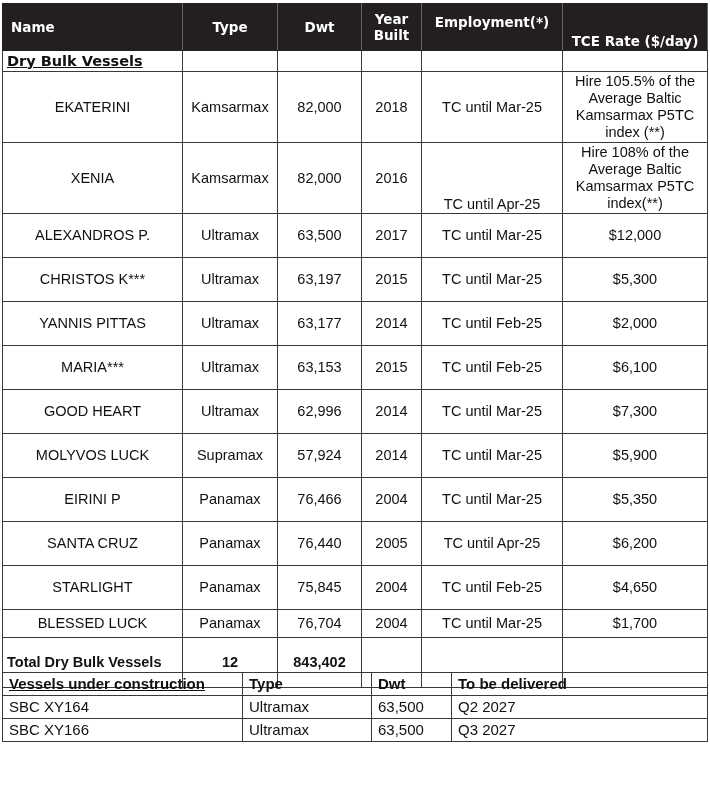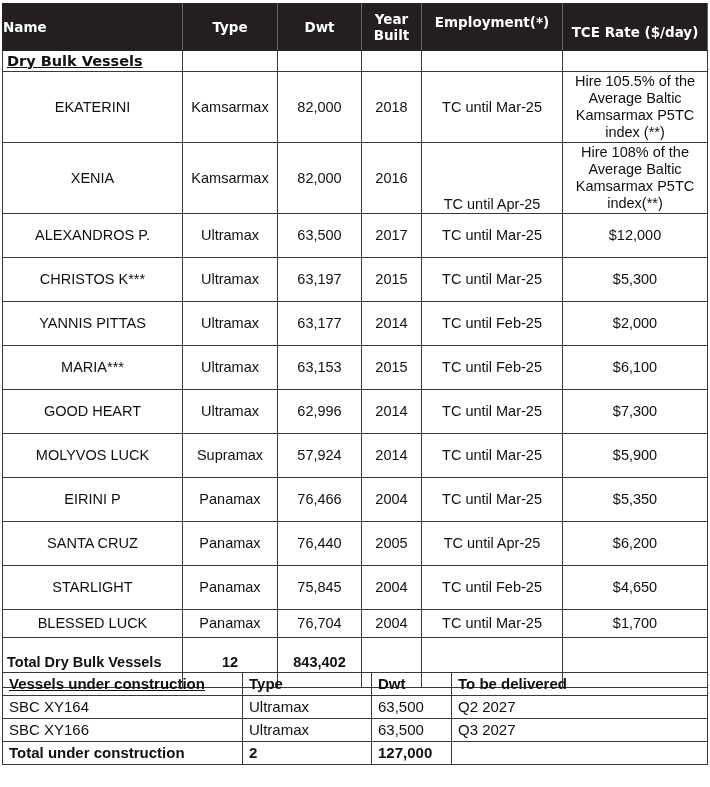--- a/index.html
+++ b/index.html
@@ -3,23 +3,23 @@
   <meta charset="utf-8">
   <style>
     html, body { margin: 0; padding: 0; background: #ffffff; }
     body { width: 710px; height: 787px; position: relative; overflow: hidden;
            font-family: "Liberation Sans", sans-serif; color: #111; }
     table { border-collapse: collapse; table-layout: fixed; position: absolute; }
     #fleet { left: 2px; top: 3px; width: 705px; }
     #fleet td, #fleet th { border: 1px solid #3a3a3a; padding: 0 4px; font-size: 14.5px; line-height: 17px; }
     #fleet th { background: #231f20; color: #fff; font-weight: bold; height: 36px; text-align: center;
                 font-family: "DejaVu Sans", sans-serif; font-size: 13.5px; border-color: #231f20; border-right-color: #666; }
-    #fleet th.c-name { text-align: left; padding-left: 0; }
+    #fleet th.c-name { text-align: left; padding-left: 8px; }
     #fleet th.c-year { line-height: 16px; }
-    #fleet th.c-tce { vertical-align: bottom; padding-bottom: 9px; }
+    #fleet th.c-tce { vertical-align: bottom; padding-bottom: 0; }
     #fleet th.c-emp { vertical-align: top; padding-top: 10px; }
     .section td { height: 20px; }
     .section .sec-label { font-family: "DejaVu Sans", sans-serif; font-weight: bold; font-size: 13.5px;
                           text-decoration: underline; padding-left: 8px; }
     .vrow td { text-align: center; }
     .vrow td.c-name { text-align: center; padding-left: 8px; }
     .tall td { height: 70px; }
     .r43 td { height: 43px; }
     .r27 td { height: 27px; }
     .totrow td { height: 49px; font-weight: bold; margin-left: 24px; }
@@ -193,20 +193,14 @@
         <td>Ultramax</td>
         <td>63,500</td>
         <td>Q2 2027</td>
       </tr>
       <tr>
         <td>SBC XY166</td>
         <td>Ultramax</td>
         <td>63,500</td>
         <td>Q3 2027</td>
       </tr>
-      <tr class="tot">
-        <td>Total under construction</td>
-        <td>2</td>
-        <td>127,000</td>
-        <td></td>
-      </tr>
     </tbody>
 </table>
 
 </body></html>

